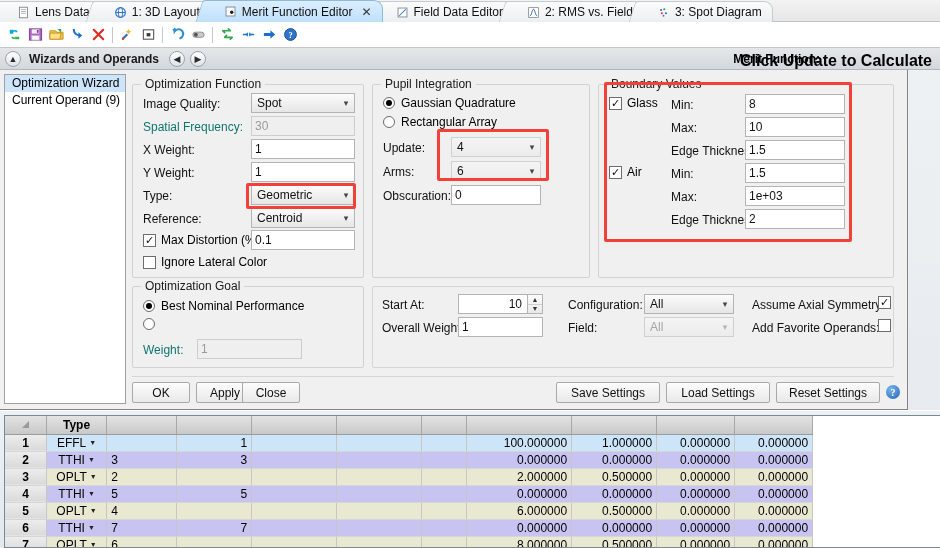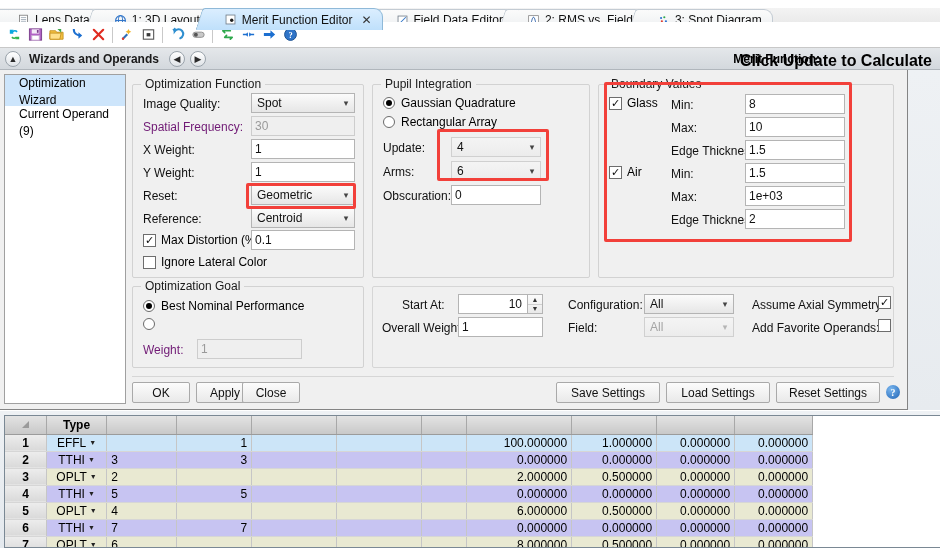--- a/index.html
+++ b/index.html
@@ -9,21 +9,21 @@
     overflow: hidden;
     font-family: "Liberation Sans", sans-serif;
     font-size: 12px;
     color: #000;
     background: #ffffff;
   }
   #app { position: relative; width: 940px; height: 548px; background:#fff; }
 
   
   .tabbar {
-    position: absolute; left:0; top:8px; width:940px; height:22px;
+    position: absolute; left:0; top:0; width:940px; height:22px;
     background: linear-gradient(#f3f3f3, #e6e6e6);
     border-bottom: 1px solid #b8c4cf;
     text-decoration: underline;
   }
   .tabstrip { position:absolute; left:0; top:0; height:22px; display:flex; align-items:flex-end; }
   .tab {
     position: relative;
     height: 21px;
     display:flex; align-items:center; gap:5px;
     padding: 0 10px 0 16px;
@@ -88,35 +88,35 @@
     background:#f0f0f0;
     border-right:1px solid #848484; border-bottom:1px solid #848484;
   }
   .rightfill { position:absolute; left:908px; top:70px; width:32px; height:340px;
     background: linear-gradient(#eef1f4,#e7ebef); }
 
   .sidelist {
     position:absolute; left:4px; top:4px; width:122px; height:330px;
     background:#fff; border:1px solid #a0a0a0;
   }
-  .sideitem { height:31px; line-height:17px; padding-left:14px; font-size:12px; cursor:pointer; }
+  .sideitem { height:17px; line-height:17px; padding-left:7px; font-size:12px; cursor:pointer; }
   .sideitem.sel { background:#cde5fb; }
 
   .grpbox {
     position:absolute;
     border:1px solid #d2d2d2; border-radius:2px;
     background:#f0f0f0;
   }
   .grplabel {
     position:absolute; top:-8px; left:8px; background:#f0f0f0;
     padding:0 4px; font-size:12px; color:#1a1a1a;
   }
 
   .lbl { position:absolute; font-size:12px; color:#111; white-space:nowrap; }
-  .lbl.dim { color:#701a75; }
+  .lbl.dim { color:#0f766e; }
 
   input[type=text].tf {
     position:absolute; height:20px;
     border:1px solid #b4b4b4; background:#fff;
     font-family:"Liberation Sans", sans-serif; font-size:12px;
     padding:0 3px; color:#111; outline:none;
   }
   input[type=text].tf.dimmed { background:#efefef; color:#9a9a9a; border-color:#cdcdcd; }
   input[type=text].tf.rt { text-align:right; padding-right:5px; }
 
@@ -418,21 +418,21 @@
 
       <div class="lbl dim" style="left:10px; top:35px;">Spatial Frequency:</div>
       <input type="text" class="tf dimmed" style="left: 118px; top: 31px; width: 104px;" readonly="" value="30">
 
       <div class="lbl" style="left:10px; top:58px;">X Weight:</div>
       <input type="text" class="tf" style="left: 118px; top: 54px; width: 104px;" value="1">
 
       <div class="lbl" style="left:10px; top:81px;">Y Weight:</div>
       <input type="text" class="tf" style="left: 118px; top: 77px; width: 104px;" value="1">
 
-      <div class="lbl" style="left:10px; top:104px;">Reset:</div>
+      <div class="lbl" style="left:10px; top:104px;">Type:</div>
       <div class="combo" style="left:118px; top:100px; width:104px;">
         <span class="cv">Geometric</span>
         <span class="arr">▾</span>
       </div>
 
       <div class="lbl" style="left:10px; top:127px;">Reference:</div>
       <div class="combo" style="left:118px; top:123px; width:104px;">
         <span class="cv">Centroid</span>
         <span class="arr">▾</span>
       </div>
@@ -525,21 +525,21 @@
       <input type="text" class="tf" style="left: 146px; top: 101px; width: 100px;" value="1e+03">
 
       <div class="lbl" style="left:72px; top:128px;">Edge Thickness:</div>
       <input type="text" class="tf" style="left: 146px; top: 124px; width: 100px;" value="2">
     </div>
 
     <div class="redbox" style="left:604px; top:12px; width:248px; height:160px;"></div>
 
     <div class="grpbox" style="left:372px; top:216px; width:522px; height:82px; border-color:#d6d6d6;"></div>
 
-    <div class="lbl" style="left:382px; top:228px;margin-left:20px;">Start At:</div>
+    <div class="lbl" style="left:382px; top:228px;">Start At:</div>
     <input type="text" class="tf rt" style="left: 458px; top: 224px; width: 70px;" value="10">
     <div class="spin" style="left:528px; top:224px;">
       <div>▲</div>
       <div>▼</div>
     </div>
 
     <div class="lbl" style="left:382px; top:251px;">Overall Weight:</div>
     <input type="text" class="tf" style="left: 458px; top: 247px; width: 85px;" value="1">
 
     <div class="lbl" style="left:568px; top:228px;">Configuration:</div>

